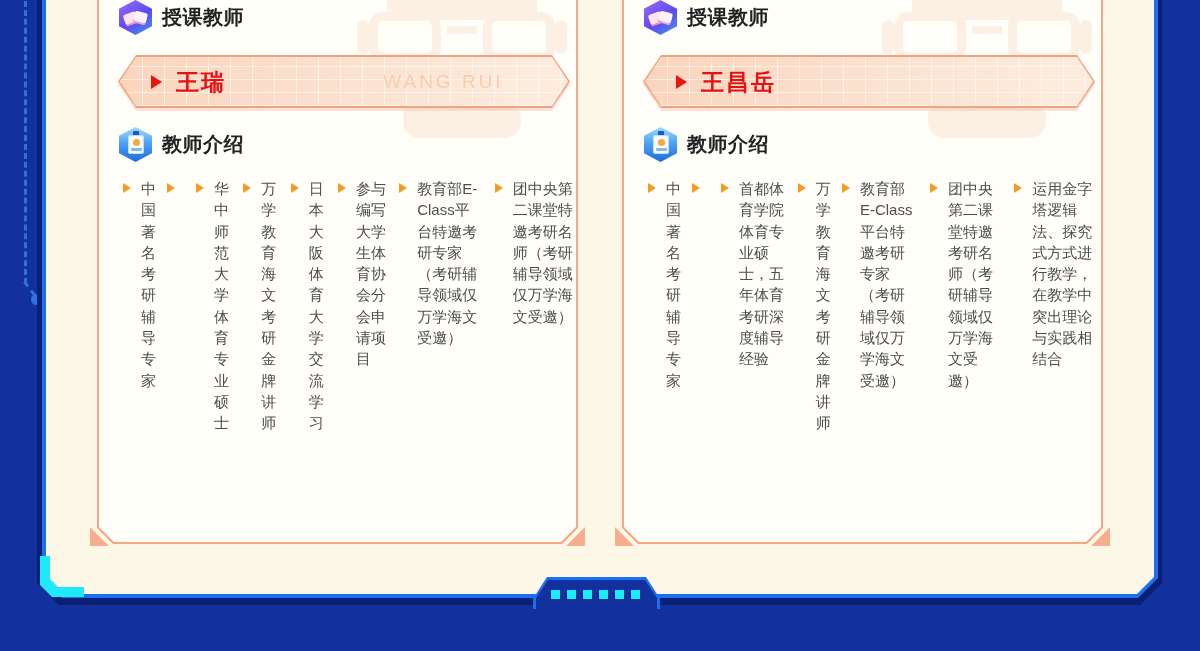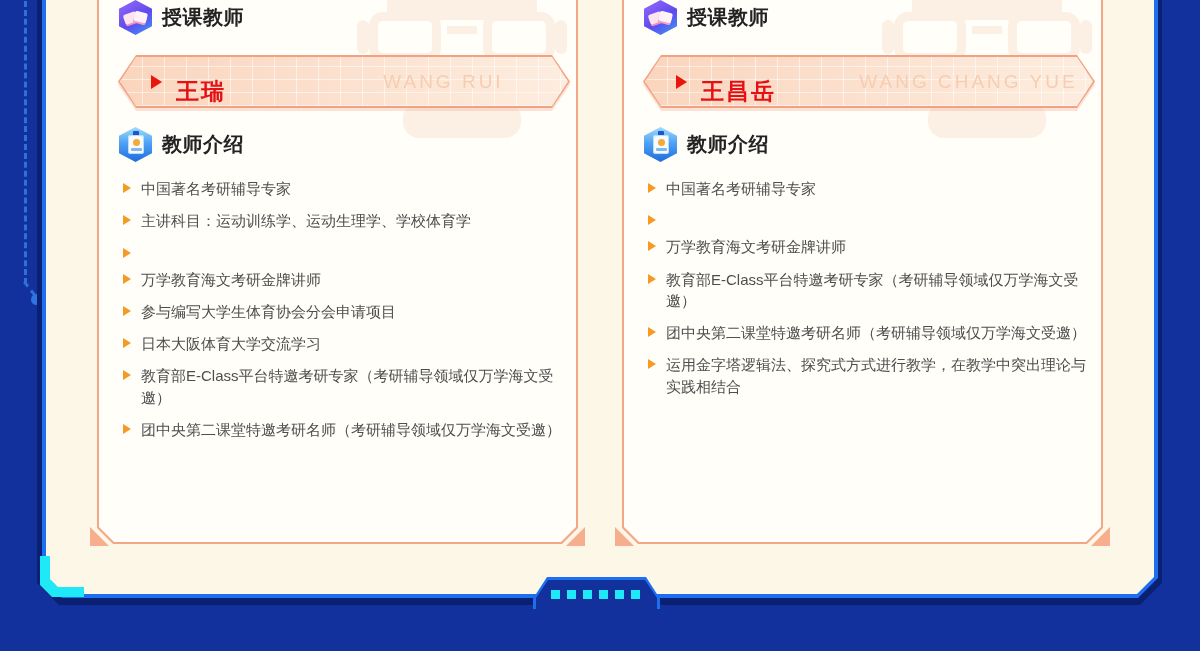--- a/index.html
+++ b/index.html
@@ -78,25 +78,25 @@
   .banner-border{position:absolute;inset:0;background:#F2A283;
     clip-path:polygon(18px 0,calc(100% - 18px) 0,100% 50%,calc(100% - 18px) 100%,18px 100%,0 50%);}
   .banner-fill{position:absolute;inset:2px;
     clip-path:polygon(16px 0,calc(100% - 16px) 0,100% 50%,calc(100% - 16px) 100%,16px 100%,0 50%);
     background-image:
       repeating-linear-gradient(0deg,rgba(255,255,255,.55) 0 1px,transparent 1px 13px),
       repeating-linear-gradient(90deg,rgba(255,255,255,.55) 0 1px,transparent 1px 22px),
       linear-gradient(90deg,#FAD5BE,#FDEDDF);}
   .marker{position:absolute;left:33px;top:50%;transform:translateY(-50%);width:0;height:0;
     border-left:11px solid #E8160C;border-top:7px solid transparent;border-bottom:7px solid transparent;}
-  .tname{position:absolute;left:58px;top:50%;transform:translateY(-50%);font-size:23px;font-weight:700;color:var(--name_red);letter-spacing:2px;white-space:nowrap;margin-top:9px;}
+  .tname{position:absolute;left:58px;top:50%;transform:translateY(-50%);font-size:23px;font-weight:700;color:var(--name_red);letter-spacing:2px;white-space:nowrap;}
   .pinyin{position:absolute;left:72%;top:50%;transform:translate(-50%,-50%);font-size:19px;font-weight:400;color:var(--pinyin_peach);letter-spacing:3px;white-space:nowrap;}
 
   
-  .list{position:absolute;top:202px;left:26px;width:452px;display:flex;flex-direction:column;gap:11px;list-style:none;}
+  .list{position:absolute;top:202px;left:26px;width:452px;display:flex;flex-direction:row;gap:11px;list-style:none;}
   .item{display:flex;align-items:flex-start;}
   .bullet{flex:none;width:0;height:0;border-left:8px solid var(--bullet_orange);border-top:5px solid transparent;border-bottom:5px solid transparent;margin:5px 10px 0 0;}
   .item-text{font-size:15px;line-height:1.42;color:var(--text);}
 </style>
 </head>
 <body>
 
 <div class="dash-line"></div>
 <div class="dash-elbow"></div>
 <div class="dash-dot"></div>
@@ -161,40 +161,40 @@
     </div>
     <ul class="list">
 
         <li class="item">
           <span class="bullet"></span>
           <span class="item-text">中国著名考研辅导专家</span>
         </li>
 
         <li class="item">
           <span class="bullet"></span>
-          <span class="item-text">主讲科目：运动训练学、运动生理学、学校体育学</span>
-        </li>
-
-        <li class="item">
-          <span class="bullet"></span>
+        </li>
+
+        <li class="item">
+          <span class="bullet"></span>
+          <span class="item-text">华中师范大学体育专业硕士</span>
         </li>
 
         <li class="item">
           <span class="bullet"></span>
           <span class="item-text">万学教育海文考研金牌讲师</span>
         </li>
 
         <li class="item">
           <span class="bullet"></span>
+          <span class="item-text">日本大阪体育大学交流学习</span>
+        </li>
+
+        <li class="item">
+          <span class="bullet"></span>
           <span class="item-text">参与编写大学生体育协会分会申请项目</span>
-        </li>
-
-        <li class="item">
-          <span class="bullet"></span>
-          <span class="item-text">日本大阪体育大学交流学习</span>
         </li>
 
         <li class="item">
           <span class="bullet"></span>
           <span class="item-text">教育部E-Class平台特邀考研专家（考研辅导领域仅万学海文受邀）</span>
         </li>
 
         <li class="item">
           <span class="bullet"></span>
           <span class="item-text">团中央第二课堂特邀考研名师（考研辅导领域仅万学海文受邀）</span>
@@ -224,21 +224,20 @@
           <i class="b1"></i>
           <i class="b2"></i>
         </span>
       <span class="sec-label">授课教师</span>
     </div>
     <div class="banner">
       <div class="banner-border"></div>
       <div class="banner-fill"></div>
       <span class="marker"></span>
       <span class="tname">王昌岳</span>
-      <span class="pinyin">WANG CHANG YUE</span>
     </div>
     <div class="sec" style="top:151px">
       <span class="hex-icon hex-blue">
           <i class="clip"></i>
           <i class="idcard"></i>
           <i class="avatar"></i>
           <i class="idline"></i>
         </span>
       <span class="sec-label">教师介绍</span>
     </div>
@@ -246,20 +245,24 @@
 
         <li class="item">
           <span class="bullet"></span>
           <span class="item-text">中国著名考研辅导专家</span>
         </li>
 
         <li class="item">
           <span class="bullet"></span>
         </li>
 
+        <li class="item">
+          <span class="bullet"></span>
+          <span class="item-text">首都体育学院体育专业硕士，五年体育考研深度辅导经验</span>
+        </li>
 
         <li class="item">
           <span class="bullet"></span>
           <span class="item-text">万学教育海文考研金牌讲师</span>
         </li>
 
         <li class="item">
           <span class="bullet"></span>
           <span class="item-text">教育部E-Class平台特邀考研专家（考研辅导领域仅万学海文受邀）</span>
         </li>

